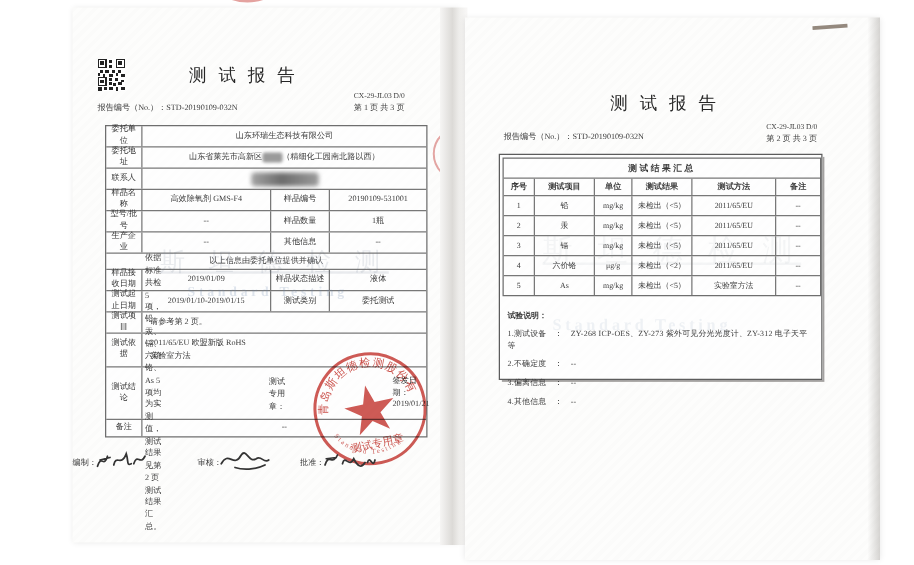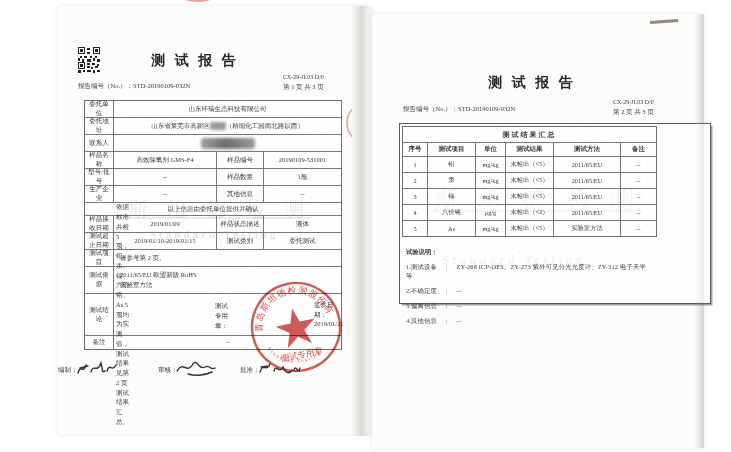--- a/index.html
+++ b/index.html
@@ -9,21 +9,21 @@
   .page::before{content:"";position:absolute;inset:0;pointer-events:none;
       background:repeating-linear-gradient(135deg, rgba(0,0,0,0.006) 0 3px, rgba(255,255,255,0) 3px 6px);}
   .page1{left:58px;top:6px;width:310px;height:428px;}
   .page2{left:372px;top:14px;width:332px;height:434px;}
   .page-gap{position:absolute;left:352px;top:6px;width:22px;height:430px;
       background:linear-gradient(90deg,#f6f5f4 0%,#dcdad7 45%,#efeeec 70%,#f9f8f7 100%);}
   .p2edge{position:absolute;right:0;top:0;width:10px;height:100%;
       background:linear-gradient(90deg,rgba(0,0,0,0) 0%,rgba(110,104,98,0.28) 100%);}
   .corner-line{position:absolute;left:278px;top:6px;width:28px;height:3px;background:#94897e;transform:rotate(-4deg);}
 
-  .doc-title{position:absolute;font-weight:bold;font-size:14px;letter-spacing:3px;color:#262626;text-align:center;}
+  .doc-title{position:absolute;font-weight:normal;font-size:14px;letter-spacing:3px;color:#262626;text-align:center;}
   .hdr-right{position:absolute;font-size:6px;color:#3d3d3d;line-height:10px;}
   .report-no{position:absolute;font-size:6.5px;color:#3b3b3b;}
 
   
   .tbl1{position:absolute;left:26px;top:94px;width:256px;border:1px solid #6e6e6e;background:rgba(255,255,255,0.55);}
   .t1row{display:flex;align-items:center;box-sizing:border-box;}
   .t1row + .t1row{border-top:1px solid #787878;}
   .t1row .c{box-sizing:border-box;height:100%;display:flex;align-items:center;justify-content:center;
             text-align:center;font-size:6.5px;line-height:1.35;padding:1px 2px;}
   .t1row .c + .c{border-left:1px solid #787878;}
@@ -43,21 +43,21 @@
       background:#9a9a9a;filter:blur(1.4px);}
 
   .sigrow{position:absolute;left:0;top:352px;width:260px;height:24px;font-size:6.5px;}
   .sigrow .slabel{position:absolute;top:8px;}
   .sigrow svg{position:absolute;}
 
   .watermark-cn{position:absolute;font-size:20px;letter-spacing:7px;color:rgba(95,105,130,0.13);white-space:nowrap;text-decoration:underline;}
   .watermark-en{position:absolute;font-size:11px;font-weight:bold;letter-spacing:3px;color:rgba(110,135,175,0.22);white-space:nowrap;}
 
   
-  .resbox{position:absolute;left:27px;top:109px;width:312px;height:181px;border:1px solid #5c5c5c;
+  .resbox{position:absolute;left:27px;top:109px;width:259px;height:181px;border:1px solid #5c5c5c;
       box-shadow:2px 2px 0 -0.5px rgba(75,72,70,0.5);background:rgba(255,255,255,0.5);box-sizing:border-box;}
   .restbl{position:absolute;left:2px;top:2px;width:253px;border:1px solid #6e6e6e;}
   .rrow{display:flex;box-sizing:border-box;}
   .rrow + .rrow{border-top:1px solid #787878;}
   .rtitle{height:15px;display:flex;align-items:center;justify-content:center;font-size:7px;font-weight:bold;letter-spacing:2px;}
   .rc{box-sizing:border-box;display:flex;align-items:center;justify-content:center;text-align:center;
       font-size:6.3px;padding:0 1px;}
   .rc + .rc{border-left:1px solid #787878;}
   .hrow .rc{font-weight:bold;font-size:6.5px;height:13px;}
   .drow .rc{height:15px;}

